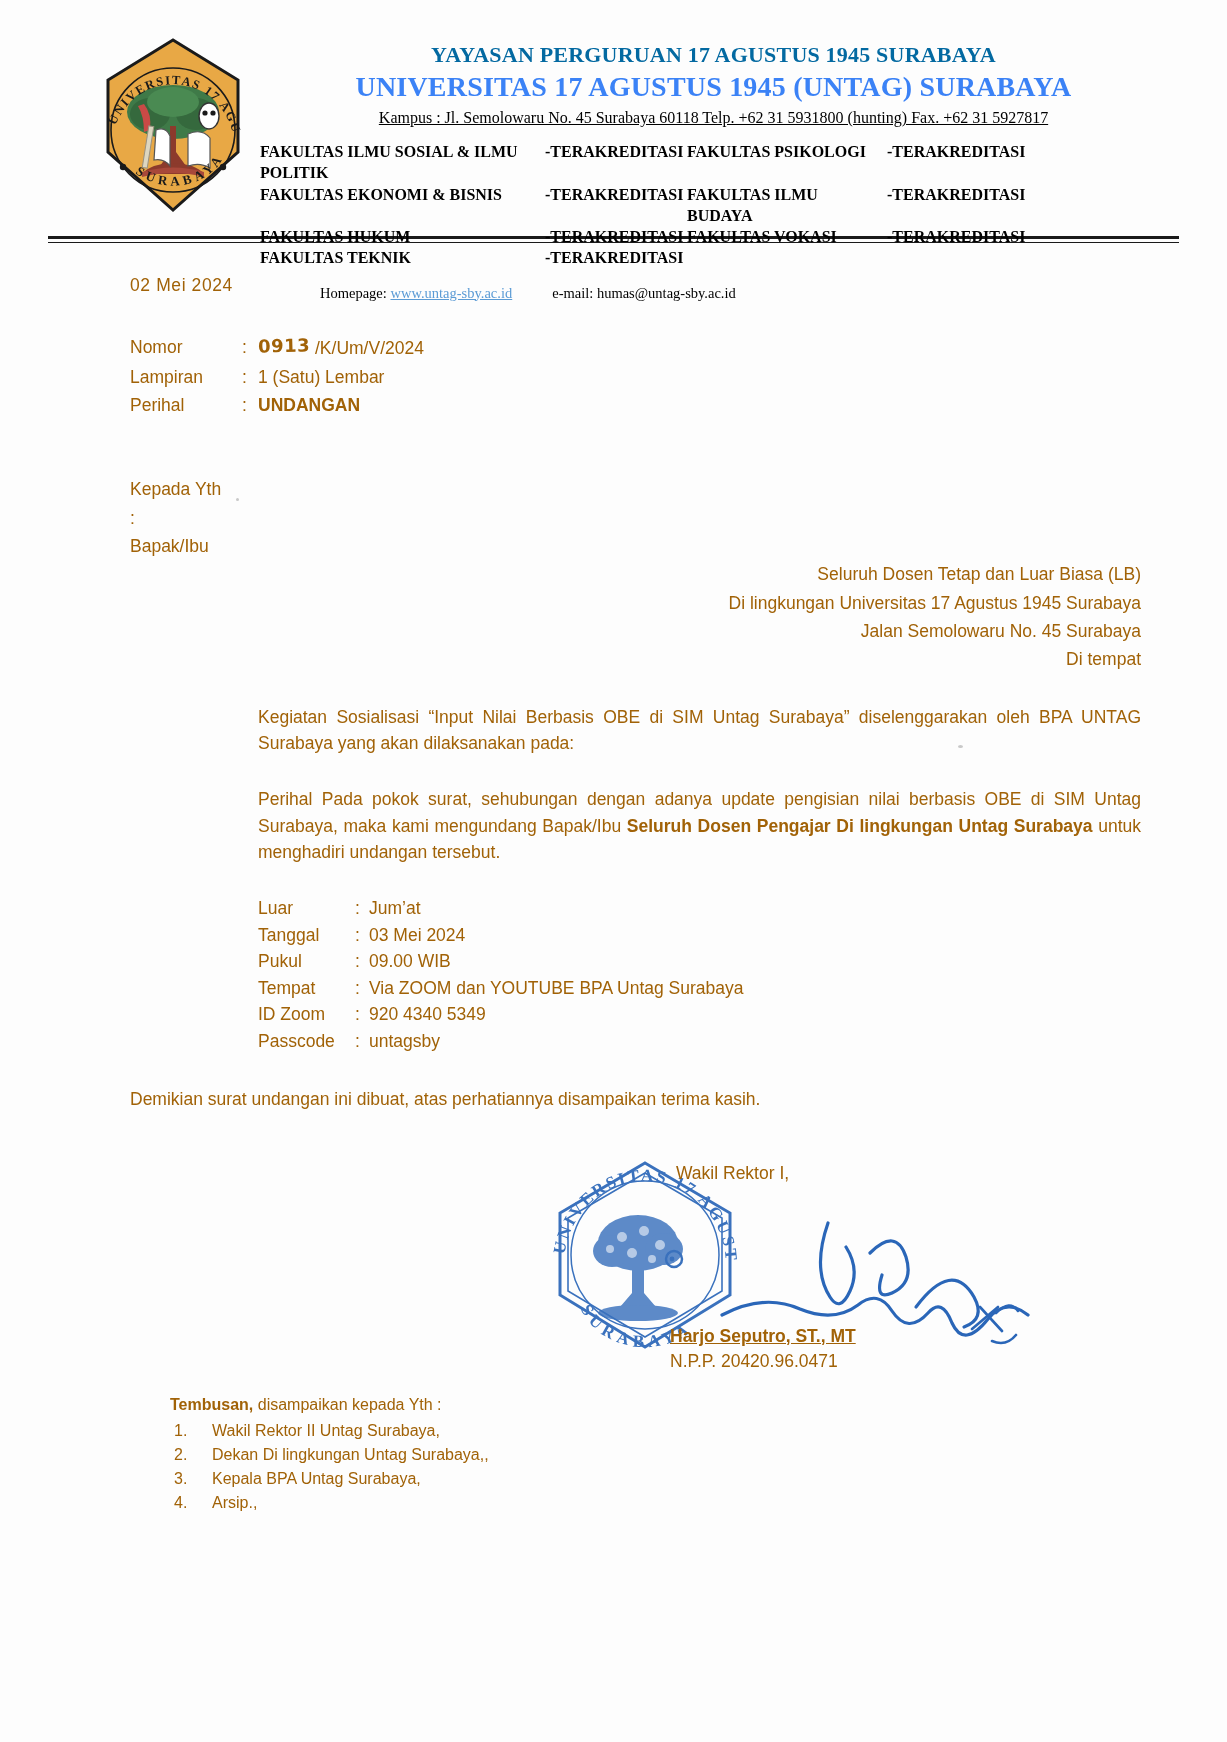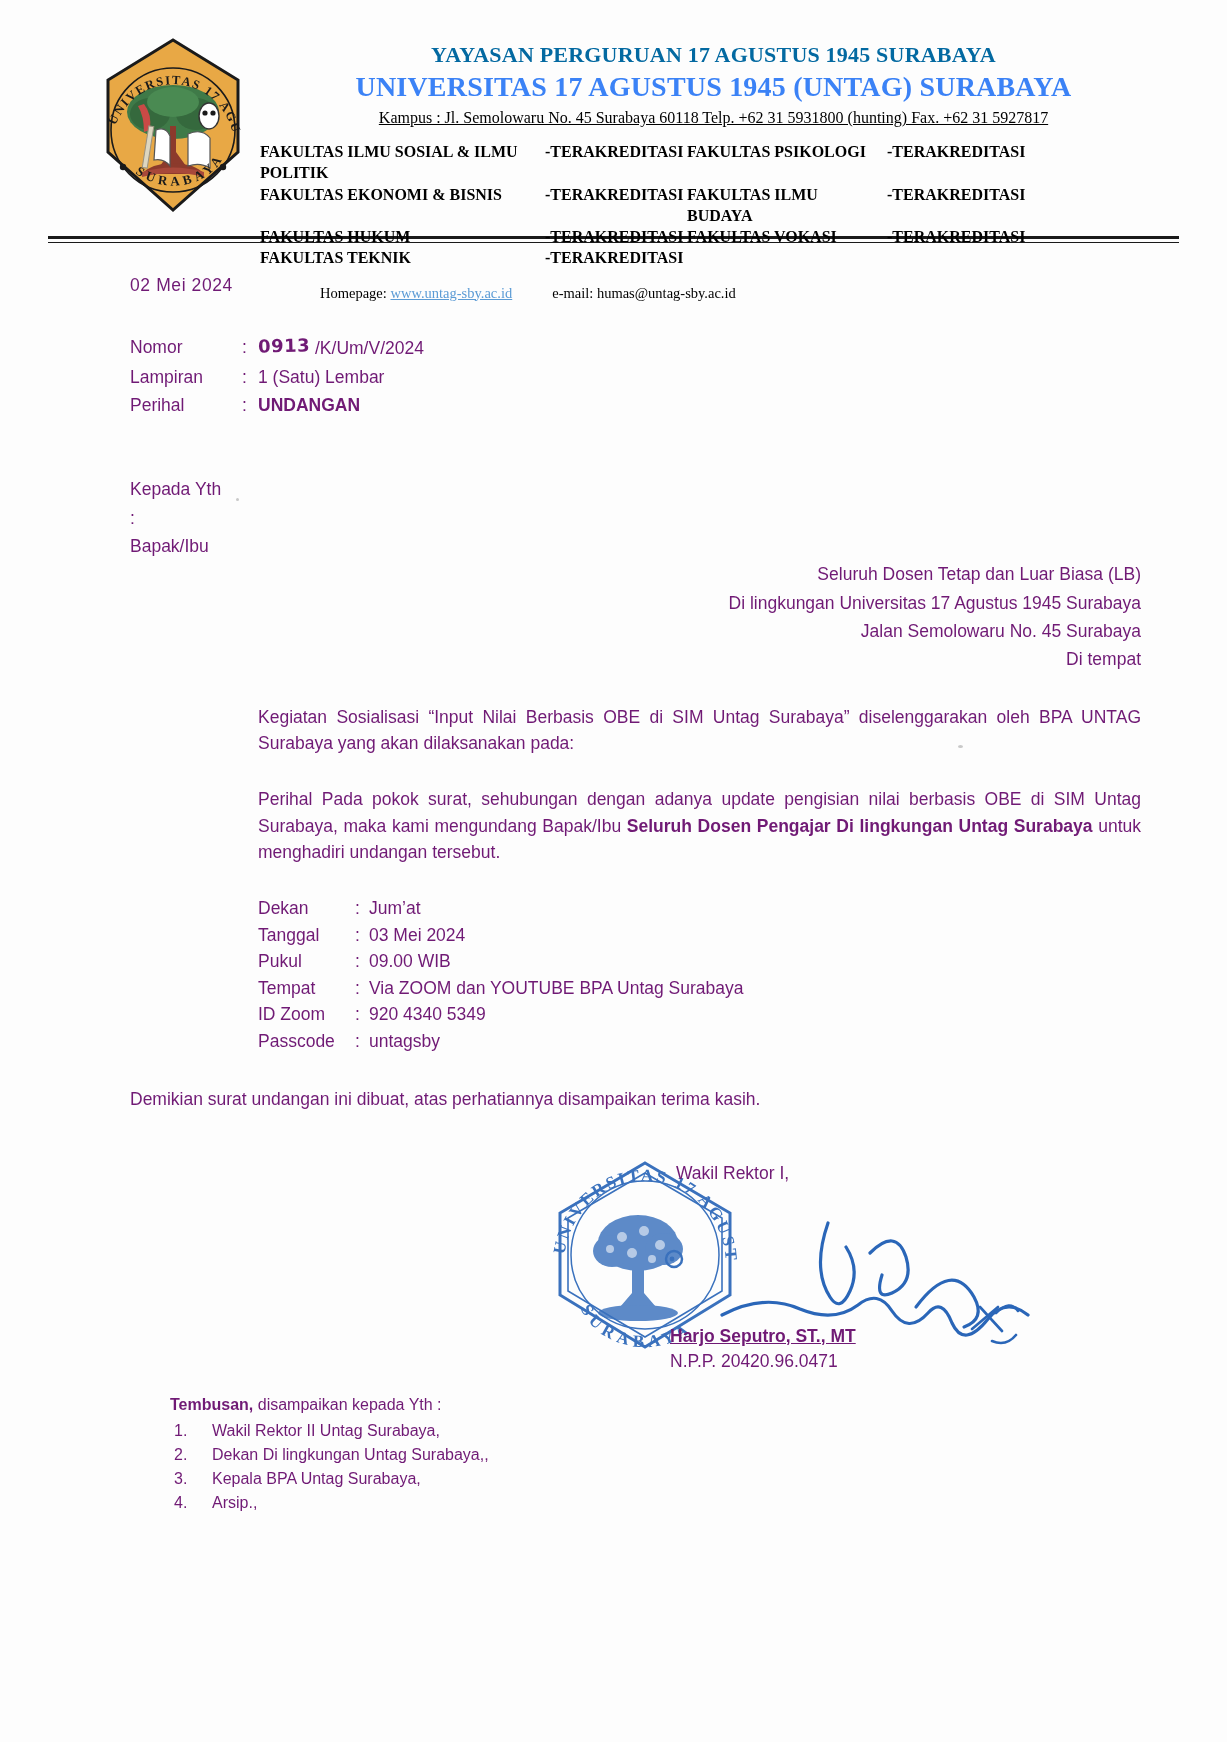--- a/index.html
+++ b/index.html
@@ -102,21 +102,21 @@
   .rule-thin {
     border-top: 1.4px solid #1a1a1a;
     margin-top: 2.5px;
   }
 
   
   .letter-body {
     padding: 22px 86px 0 130px;
     font-size: 17.5px;
     line-height: 1.42;
-    color: #701a75;
+    color: #a16207;
   }
 
   .date-line {
     margin-top: 8px;
     letter-spacing: 0.6px;
   }
 
   .ref-block {
     margin-top: 36px;
   }
@@ -383,21 +383,21 @@
       <div class="addr-rest">Jalan Semolowaru No. 45 Surabaya</div>
       <div class="addr-rest">Di tempat</div>
     </div>
 
     <div class="para">Kegiatan Sosialisasi  “Input Nilai Berbasis OBE di SIM Untag Surabaya” diselenggarakan oleh BPA UNTAG Surabaya yang akan dilaksanakan pada:</div>
 
     <div class="para"><span>Perihal Pada pokok surat, sehubungan dengan adanya update pengisian nilai berbasis OBE di SIM Untag Surabaya, maka kami mengundang Bapak/Ibu </span><span class="bold">Seluruh Dosen Pengajar Di lingkungan Untag Surabaya</span><span> untuk menghadiri undangan tersebut.</span></div>
 
     <div class="detail-block">
       <div class="detail-row">
-        <span class="detail-label">Dekan</span>
+        <span class="detail-label">Luar</span>
         <span class="detail-sep">:</span>
         <span class="detail-value">Jum’at</span>
       </div>
       <div class="detail-row">
         <span class="detail-label">Tanggal</span>
         <span class="detail-sep">:</span>
         <span class="detail-value">03 Mei 2024</span>
       </div>
       <div class="detail-row">
         <span class="detail-label">Pukul</span>

